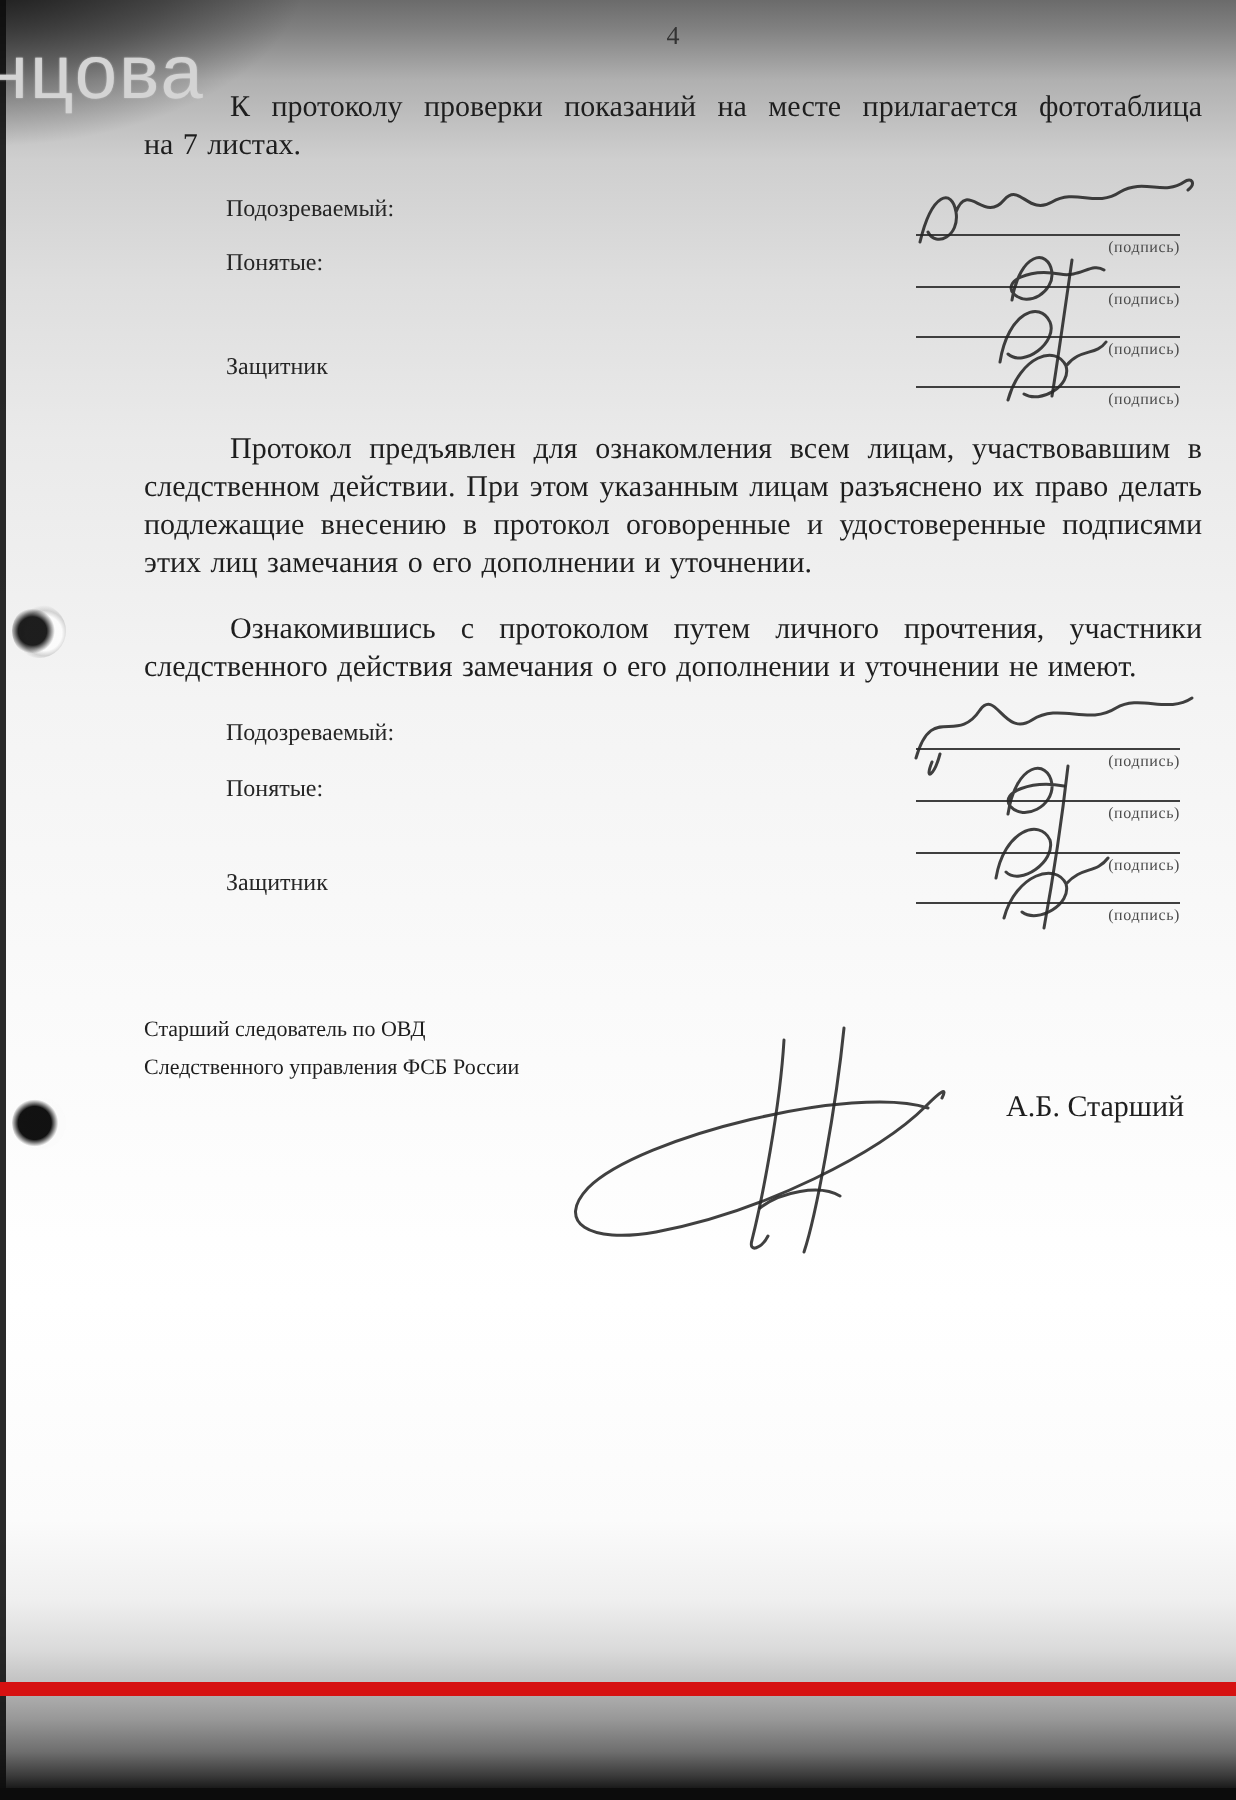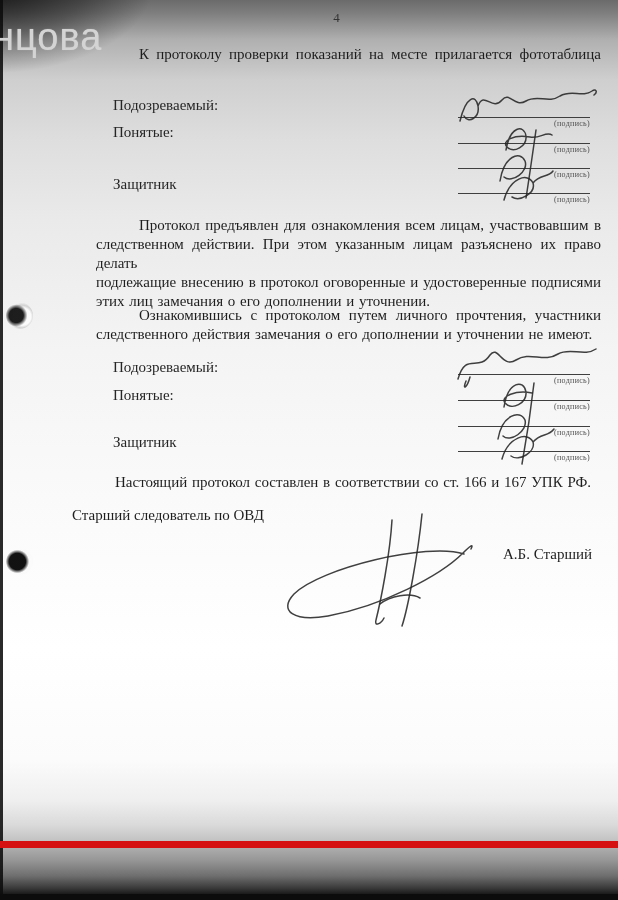--- a/index.html
+++ b/index.html
@@ -26,34 +26,34 @@
   .hole-1{left:6px;top:302px;
     background:
       radial-gradient(circle at 38% 50%, rgba(18,18,18,.95) 0 33%, rgba(18,18,18,0) 52%),
       radial-gradient(circle at 60% 54%, rgba(252,252,252,.9) 0 40%, rgba(185,185,185,.55) 52%, rgba(185,185,185,0) 64%);}
   .hole-2{left:6px;top:548px;
     background:
       radial-gradient(circle at 42% 50%, rgba(8,8,8,.96) 0 40%, rgba(8,8,8,0) 57%),
       radial-gradient(circle at 64% 56%, rgba(250,250,250,.8) 0 44%, rgba(178,178,178,0) 62%);}
   .para{position:absolute;left:72px;width:529px;font-size:15px;line-height:19px;
     color:#1e1e1e;word-spacing:1px;z-index:2;}
-  .tline{display:block;margin-left:24px;}
+  .tline{display:block;}
   .jfull{text-align:justify;text-align-last:justify;-moz-text-align-last:justify;}
   .indent{text-indent:43px;}
   .p1{top:45px;}  .p2{top:216px;}  .p3{top:306px;}
   .p4{top:473px;padding-left:43px;width:486px;}
-  .lbl{position:absolute;left:113px;font-size:15px;color:#262626;z-index:2;}
+  .lbl{position:absolute;left:113px;font-size:12px;color:#262626;z-index:2;}
   .sigline{position:absolute;left:458px;width:132px;height:0;
     border-top:1.6px solid #3f3f3f;z-index:2;}
   .sigline .cap{text-align:right;font-size:8px;color:#4c4c4c;
     letter-spacing:.3px;padding-top:1px;}
   .scribble{position:absolute;z-index:3;}
   .scribble path{fill:none;stroke:#262626;stroke-width:1.5;
     stroke-linecap:round;stroke-linejoin:round;opacity:.88;}
-  .officer{position:absolute;left:72px;top:506px;font-size:15px;line-height:19px;
+  .officer{position:absolute;left:72px;top:506px;font-size:11px;line-height:19px;
     color:#1e1e1e;z-index:2;}
   .signer-name{position:absolute;left:503px;top:546px;font-size:15px;color:#1e1e1e;z-index:2;}
   .red-line{position:absolute;left:0;right:0;top:841px;height:7px;
     background:#d61111;z-index:4;}
   .bottom-bar{position:absolute;left:0;right:0;bottom:0;height:6px;
     background:#0c0c0c;z-index:3;}
 </style>
 </head>
 <body>
 
@@ -62,20 +62,21 @@
   <div class="left-strip"></div>
 
   <div class="watermark">нцова</div>
   <div class="page-number">4</div>
 
   <div class="hole hole-1"></div>
   <div class="hole hole-2"></div>
 
   <div class="para p1">
     <span class="tline jfull indent">К протоколу проверки показаний на месте прилагается фототаблица</span>
+    <span class="tline">на 7 листах.</span>
   </div>
 
   <div class="lbl" style="top:97px">Подозреваемый:</div>
   <div class="lbl" style="top:124px">Понятые:</div>
   <div class="lbl" style="top:176px">Защитник</div>
 
   <div class="sigline" style="top:117px">
     <div class="cap">(подпись)</div>
     </div>
   <div class="sigline" style="top:143px">
@@ -124,24 +125,24 @@
     <div class="cap">(подпись)</div>
     </div>
 
   <svg class="scribble" style="left:440px;top:343px" width="178" height="125" viewBox="0 0 178 125">
     <path d="M18,36 C26,8 38,30 50,12 C58,1 62,26 76,17 C90,8 104,20 118,11 C130,4 144,14 156,6 M30,34 C27,45 22,48 26,38"></path>
     <path d="M64,64 C68,38 84,36 86,49 C87,60 72,68 65,60 C60,53 76,47 92,50"></path>
     <path d="M58,96 C62,72 80,66 85,77 C88,88 70,100 63,93 M94,40 C90,75 84,110 82,121"></path>
     <path d="M62,116 C68,94 88,88 93,99 C96,109 79,119 71,113 M93,99 C101,90 108,94 114,86"></path>
   </svg>
 
-  <div class="para p4">Настоящий протокол составлен в соответствии со ст. 166 и 167 УПК РФ.</div>
 
   <div class="officer">
     <div>Старший следователь по ОВД</div>
+    <div>Следственного управления ФСБ России</div>
   </div>
   <div class="signer-name">А.Б. Старший</div>
 
   <svg class="scribble" style="left:268px;top:508px" width="205" height="122" viewBox="0 0 205 122">
     <path d="M196,46 C160,34 52,60 26,86 C10,103 26,114 60,108 C114,98 172,68 195,45 C202,38 206,35 203,41"></path>
     <path d="M124,12 C122,46 113,92 108,112 M108,112 C106,119 113,116 116,110"></path>
     <path d="M154,6 C150,46 140,100 134,118"></path>
     <path d="M112,96 C122,88 142,84 152,90"></path>
   </svg>
 

